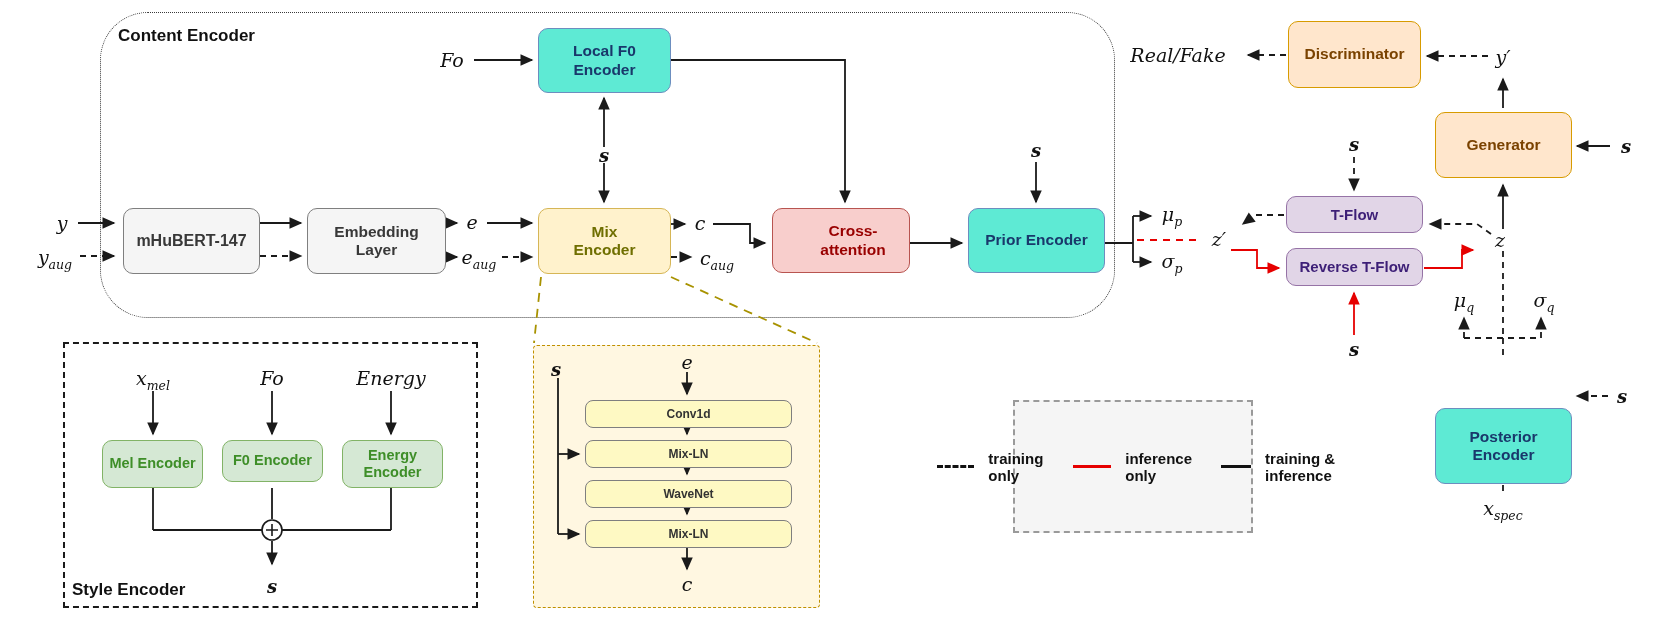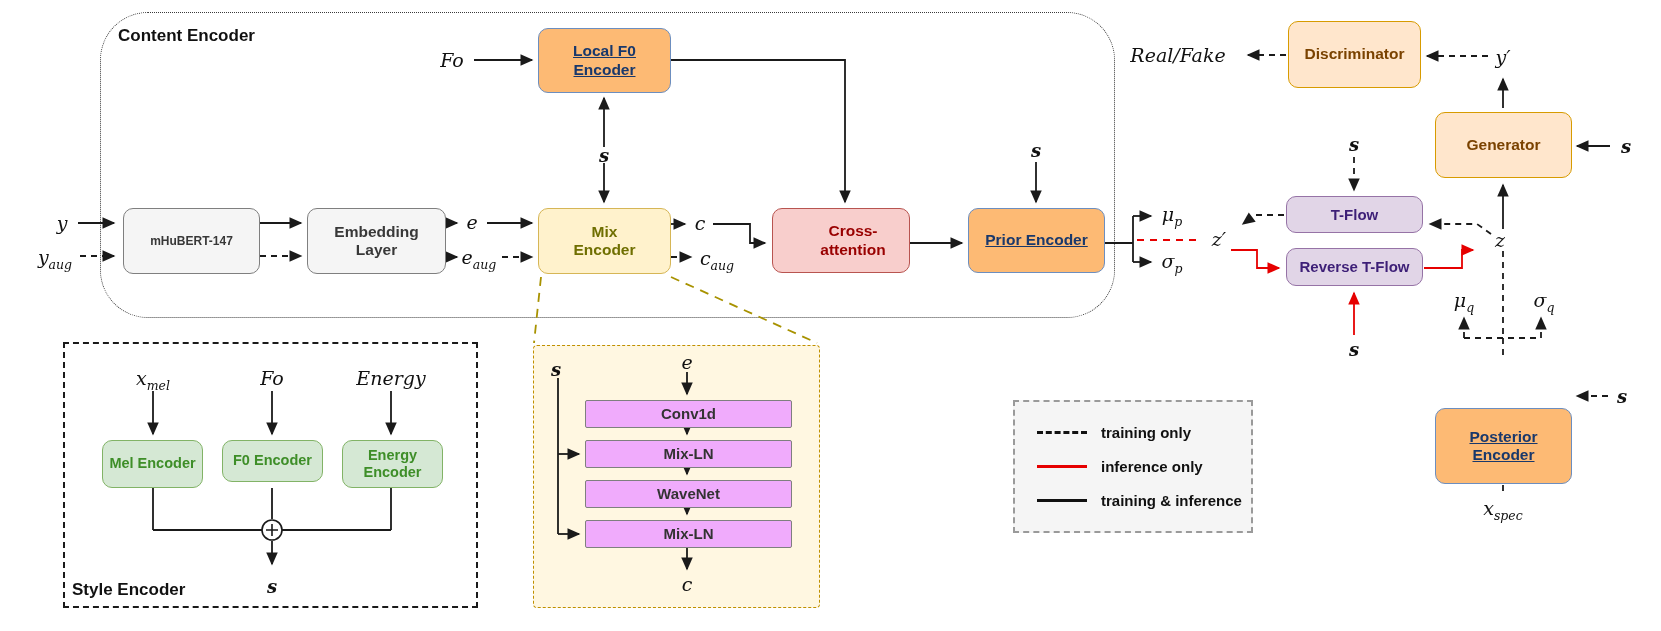--- a/index.html
+++ b/index.html
@@ -12,37 +12,37 @@
   .style-enc{border:2px dashed #1a1a1a;}
   .detail-box{border:1.8px dashed #bf9000;background:#fff7e1;border-radius:4px;}
   .grp-label{position:absolute;font-weight:bold;font-size:17px;color:#111;white-space:nowrap;}
 
   
   .node{position:absolute;display:flex;align-items:center;justify-content:center;
         text-align:center;font-weight:bold;font-size:15.5px;line-height:1.18;
         border-radius:10px;border:1.5px solid;box-sizing:border-box;}
   .two-line{padding:0 20px;}
   .gray  {background:#f5f5f5;border-color:#7f7f7f;color:#383838;}
-  .blue  {background:#fdba74;border-color:#6c8ebf;color:#19386b;text-decoration:underline;}
+  .blue  {background:#5eead4;border-color:#6c8ebf;color:#19386b;}
   .yellow{background:#fff2cc;border-color:#d6b656;color:#6f6f00;}
   .red   {background:#f8cecc;border-color:#b85450;color:#990000;padding-left:24px;}
   .orange{background:#ffe6cc;border-color:#d79b00;color:#7a4200;}
   .purple{background:#e1d5e7;border-color:#9673a6;color:#3d1f77;}
   .green {background:#d5e8d4;border-color:#82b366;color:#3e8e28;font-size:14.5px;}
-  .inner {background:#f0abfc;border-color:#7f7f7f;color:#333;font-size:15px;border-radius:2px;}
+  .inner {background:#fef9c3;border-color:#7f7f7f;color:#333;font-size:12px;border-radius:8px;}
 
   
   .math{position:absolute;transform:translate(-50%,-50%);
         font-family:"DejaVu Serif",serif;font-style:italic;font-size:19px;color:#111;
         white-space:nowrap;}
   .math sub{font-size:12.5px;line-height:0;}
   .math.bold{font-weight:bold;font-size:18px;}
 
   
-  .legend-box{border:2px dashed #9a9a9a;background:#f5f5f5;display:flex;flex-direction:column;
+  .legend-box{border:2px dashed #9a9a9a;background:#f5f5f5;display:flex;flex-direction:row;
               justify-content:center;gap:17px;padding-left:22px;}
   .legend-row{display:flex;align-items:center;gap:14px;font-weight:bold;font-size:15px;color:#111;}
   .lsample{width:50px;height:0;border-top-width:3px;}
   .lsample.db{border-top-style:dashed;border-top-color:#111;}
   .lsample.sr{border-top-style:solid;border-top-color:#e60000;}
   .lsample.sb{border-top-style:solid;border-top-color:#111;}
 
   svg.edges{position:absolute;left:0;top:0;}
 </style>
 </head>
@@ -146,21 +146,21 @@
       <path d="M541,277 L534,343"></path>
       <path d="M671,277 L817,343"></path>
     </g>
 
     <g>
       <circle cx="272" cy="530" r="10" fill="#ffffff" stroke="#1a1a1a" stroke-width="1.6"></circle>
       <path d="M272,524 V536 M266,530 H278" stroke="#1a1a1a" stroke-width="1.6" fill="none"></path>
     </g>
   </svg>
 
-  <div class="node gray" style="left:123px;top:208px;width:137px;height:66px;font-size:12px;">mHuBERT-147</div>
+  <div class="node gray" style="left:123px;top:208px;width:137px;height:66px;font-size:16px;">mHuBERT-147</div>
   <div class="node gray two-line" style="left:307px;top:208px;width:139px;height:66px;">Embedding Layer</div>
   <div class="node blue two-line" style="left:538px;top:28px;width:133px;height:65px;">Local F0 Encoder</div>
   <div class="node yellow two-line" style="left:538px;top:208px;width:133px;height:66px;">Mix Encoder</div>
   <div class="node red" style="left:772px;top:208px;width:138px;height:65px;">Cross-attention</div>
   <div class="node blue" style="left:968px;top:208px;width:137px;height:65px;">Prior Encoder</div>
   <div class="node purple" style="left:1286px;top:196px;width:137px;height:37px;font-size:15px;">T-Flow</div>
   <div class="node purple" style="left:1286px;top:248px;width:137px;height:38px;font-size:15px;">Reverse T-Flow</div>
   <div class="node orange" style="left:1435px;top:112px;width:137px;height:66px;">Generator</div>
   <div class="node orange" style="left:1288px;top:21px;width:133px;height:67px;">Discriminator</div>
   <div class="node blue two-line" style="left:1435px;top:362px;width:137px;height:76px;margin-top:46px;">Posterior Encoder</div>

